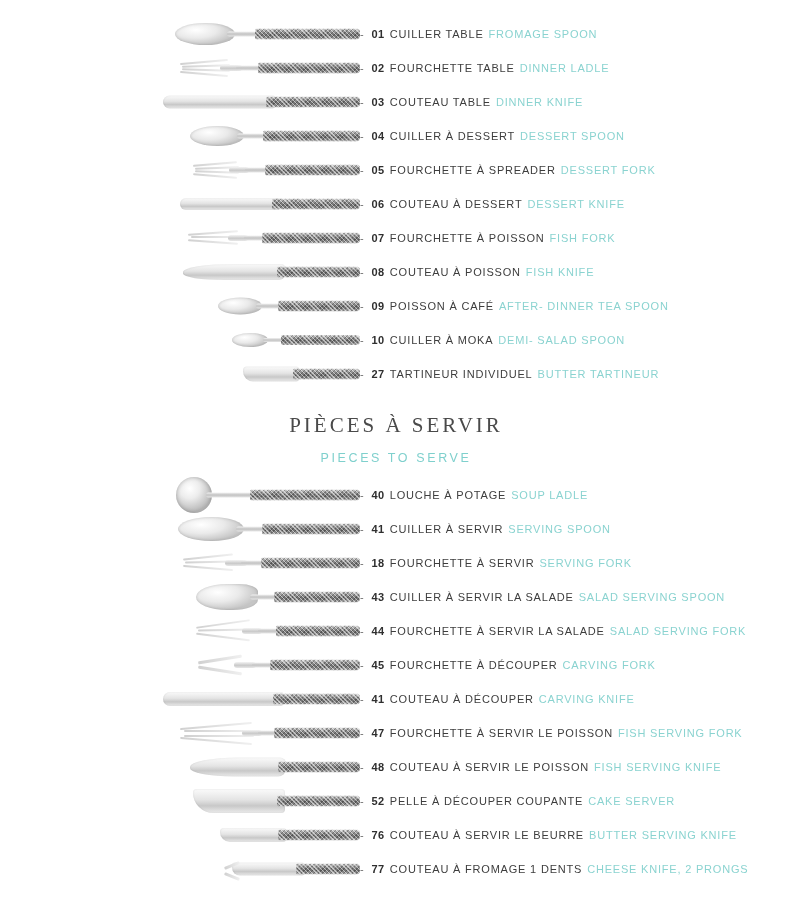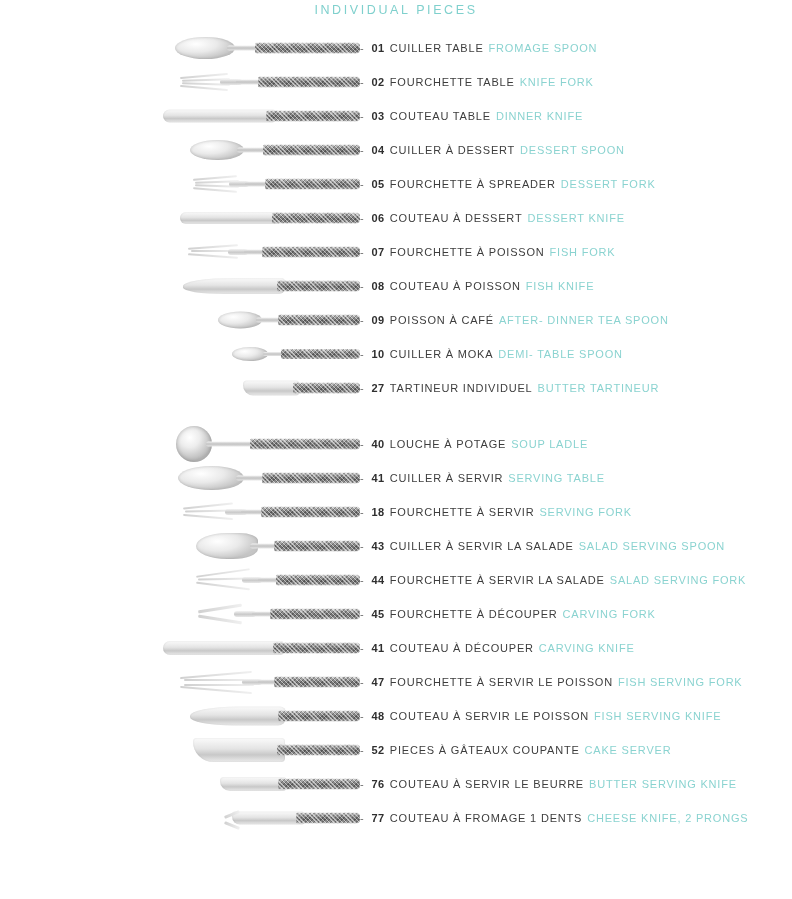--- a/index.html
+++ b/index.html
@@ -160,21 +160,20 @@
     background: radial-gradient(circle at 38% 32%, #ffffff 0%, #ededed 30%, #b9b9b9 70%, #dadada 100%);
     box-shadow: inset 0 0 4px rgba(0,0,0,.25);
   }
 </style>
 </head>
 <body>
 
 <div class="page">
 
   <div style="padding-top:3px;">
-    <div class="section-title-en">INDIVIDUAL PIECES</div>
 
     <ul class="list" style="margin-top:14px;">
 
       <li class="row">
         <div class="art">
           <div class="piece" style="left:175px;width:185px;">
             <div class="bowl" style="left:0px;width:60px;height:22px;"></div>
             <div class="neck" style="left:52px;width:32px;"></div>
             <div class="handle" style="left:80px;width:105px;"></div>
           </div>
@@ -198,21 +197,21 @@
             </div>
             <div class="forkbase" style="left:40px;width:22px;"></div>
             <div class="neck" style="left:56px;width:26px;"></div>
             <div class="handle" style="left:78px;width:102px;"></div>
           </div>
         </div>
         <div class="label">
           <span class="dash">-</span>
           <span class="num">02</span>
           <span class="fr">FOURCHETTE TABLE</span>
-          <span class="en">KNIFE FORK</span>
+          <span class="en">DINNER LADLE</span>
         </div>
       </li>
 
       <li class="row">
         <div class="art">
           <div class="piece" style="left:163px;width:197px;">
             <div class="blade" style="left:0px;width:112px;height:13px;border-radius:7px 2px 3px 7px;"></div>
             <div class="handle" style="left:103px;width:94px;"></div>
           </div>
         </div>
@@ -334,21 +333,21 @@
           <div class="piece" style="left:232px;width:128px;">
             <div class="bowl" style="left:0px;width:36px;height:14px;"></div>
             <div class="neck" style="left:31px;width:22px;height:4px;"></div>
             <div class="handle" style="left:49px;width:79px;height:10px;"></div>
           </div>
         </div>
         <div class="label">
           <span class="dash">-</span>
           <span class="num">10</span>
           <span class="fr">CUILLER À MOKA</span>
-          <span class="en">DEMI- TABLE SPOON</span>
+          <span class="en">DEMI- SALAD SPOON</span>
         </div>
       </li>
 
       <li class="row">
         <div class="art">
           <div class="piece" style="left:243px;width:117px;">
             <div class="blade" style="left:0px;width:56px;height:15px;border-radius:4px 3px 3px 10px;"></div>
             <div class="handle" style="left:50px;width:67px;"></div>
           </div>
         </div>
@@ -357,20 +356,22 @@
           <span class="num">27</span>
           <span class="fr">TARTINEUR INDIVIDUEL</span>
           <span class="en">BUTTER TARTINEUR</span>
         </div>
       </li>
 
     </ul>
   </div>
 
   <div style="margin-top:22px;">
+    <div class="section-title-fr">PIÈCES À SERVIR</div>
+    <div class="section-title-en" style="margin-top:13px;">PIECES TO SERVE</div>
 
     <ul class="list" style="margin-top:13px;">
 
       <li class="row">
         <div class="art">
           <div class="piece" style="left:176px;width:184px;height:34px;">
             <div class="ladlebowl" style="left:0px;width:36px;height:36px;"></div>
             <div class="neck" style="left:30px;width:50px;"></div>
             <div class="handle" style="left:74px;width:110px;"></div>
           </div>
@@ -388,21 +389,21 @@
           <div class="piece" style="left:178px;width:182px;">
             <div class="bowl" style="left:0px;width:66px;height:24px;"></div>
             <div class="neck" style="left:58px;width:30px;"></div>
             <div class="handle" style="left:84px;width:98px;"></div>
           </div>
         </div>
         <div class="label">
           <span class="dash">-</span>
           <span class="num">41</span>
           <span class="fr">CUILLER À SERVIR</span>
-          <span class="en">SERVING TABLE</span>
+          <span class="en">SERVING SPOON</span>
         </div>
       </li>
 
       <li class="row">
         <div class="art">
           <div class="piece" style="left:183px;width:177px;">
             <div class="forkhead" style="left:0px;width:54px;">
               <div class="tine" style="left:0px;top:1px;width:50px;transform:rotate(-6deg);"></div>
               <div class="tine" style="left:2px;top:6px;width:50px;transform:rotate(-1deg);"></div>
               <div class="tine" style="left:0px;top:12px;width:50px;transform:rotate(5deg);"></div>
@@ -532,21 +533,21 @@
       <li class="row">
         <div class="art">
           <div class="piece" style="left:193px;width:167px;">
             <div class="blade" style="left:0px;width:92px;height:24px;border-radius:4px 4px 4px 22px;"></div>
             <div class="handle" style="left:84px;width:83px;"></div>
           </div>
         </div>
         <div class="label">
           <span class="dash">-</span>
           <span class="num">52</span>
-          <span class="fr">PIECES À GÂTEAUX COUPANTE</span>
+          <span class="fr">PELLE À DÉCOUPER COUPANTE</span>
           <span class="en">CAKE SERVER</span>
         </div>
       </li>
 
       <li class="row">
         <div class="art">
           <div class="piece" style="left:220px;width:140px;">
             <div class="blade" style="left:0px;width:66px;height:14px;border-radius:4px 3px 3px 10px;"></div>
             <div class="handle" style="left:58px;width:82px;"></div>
           </div>

